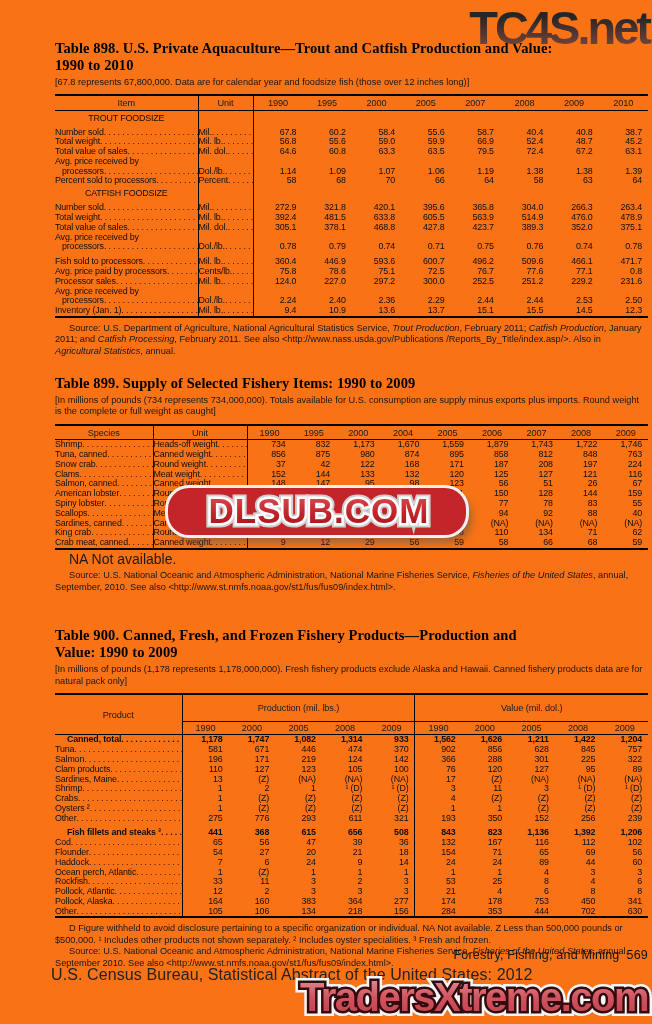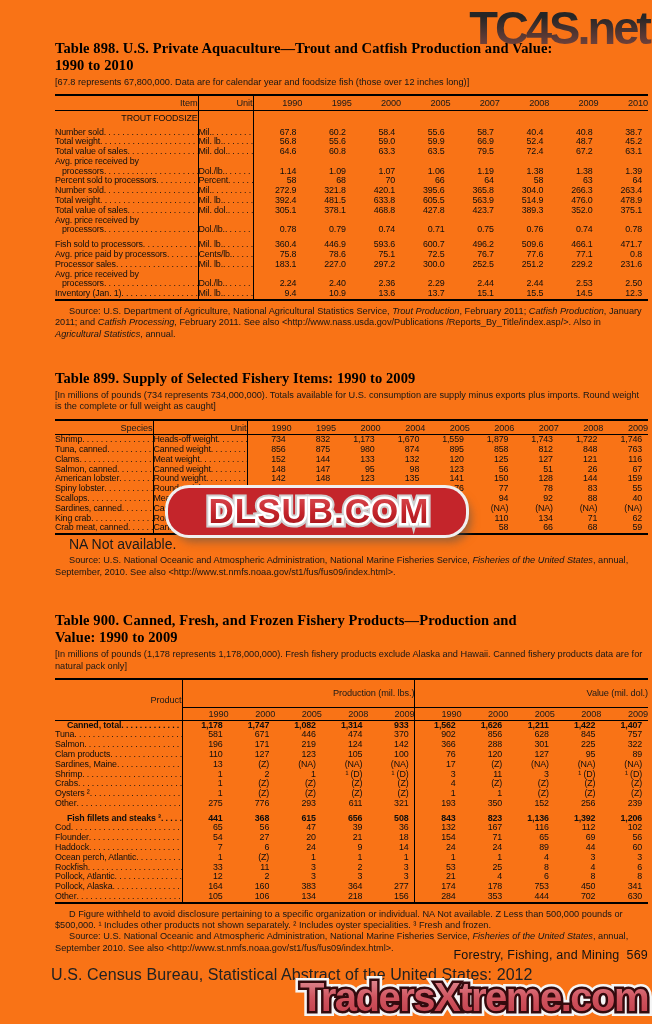--- a/index.html
+++ b/index.html
@@ -11,47 +11,47 @@
   .title{font-family:"Liberation Serif",serif;font-weight:bold;font-size:14.5px;line-height:17px;
          color:#000;white-space:pre-line;letter-spacing:.1px}
   .note{font-size:9.2px;line-height:11.4px;margin-top:3px;color:#161616}
   .src{font-size:9.2px;line-height:11.4px;text-indent:14px;margin-top:5px;color:#161616}
   .src .it,.it{font-style:italic}
   .na-note{font-size:14px;line-height:11.4px;text-indent:14px;margin-top:4px}
 
   table.stat{border-collapse:collapse;table-layout:fixed;width:100%;margin-top:6px;
              border-top:2px solid #000;border-bottom:2px solid #000}
   table.stat thead th{border-bottom:1.5px solid #000;font-weight:normal;font-size:9.2px;
-             height:15px;text-align:right;vertical-align:middle;padding:0;letter-spacing:-.1px}
+             height:15px;text-align:center;vertical-align:middle;padding:0;letter-spacing:-.1px}
   table.stat td{padding:0;height:9.8px;vertical-align:bottom;font-size:8.9px;line-height:9.7px;
              letter-spacing:-.15px;color:#0e0e0e;overflow:hidden;white-space:nowrap}
   table.stat .val{text-align:right;padding-right:6px}
   .c-unit{border-left:1px solid #000}
   .c-d0{border-left:1px solid #000}
   .c-p0{border-left:1px solid #000}
   .c-v0{border-left:1px solid #000}
   tr.section td{height:17px;padding-bottom:4px}
-  tr.section .lc{justify-content:flex-end}
+  tr.section .lc{justify-content:center}
   tr.cont td{height:9.8px}
   tr.gap td{padding-bottom:5px}
   tr.bold td{font-weight:bold}
   .lc{display:flex;overflow:hidden;white-space:nowrap}
   .lc .tx{flex:0 0 auto}
   .lc .tx.ind1{padding-left:7px}
   .lc .tx.ind2{padding-left:12px}
   .dots{flex:1 1 auto;overflow:hidden;color:#111}
   .dots::before{content:" . . . . . . . . . . . . . . . . . . . . . . . . . . . . . . . . . . . . . . . . . . . ."}
 
   
   table.t900 thead th.grp{height:28px;border-bottom:1px solid #000}
   table.t900 thead th.yr{height:13px}
   table.t900 thead th.prod-h{border-bottom:1.5px solid #000}
 
   .sec898{margin-top:40px}
-  .sec899{margin-top:30px}
+  .sec899{margin-top:18px}
   .sec900{margin-top:34px}
 
   .footer-right{position:absolute;top:948px;right:0;font-size:12.5px;letter-spacing:.2px;color:#111}
   .footer-right .pg{margin-left:7px}
   .census{position:absolute;top:966px;left:-4px;font-size:16px;letter-spacing:.1px;color:#222}
 
   
   .wm-top{position:absolute;top:1px;right:0;z-index:6}
   .wm-dlsub{position:absolute;left:168px;top:488px;width:298px;height:47px;z-index:6;
             background:#c4252b;border-radius:21px;
@@ -231,20 +231,36 @@
               </td>
               <td class="val c-d0">58</td>
               <td class="val">68</td>
               <td class="val">70</td>
               <td class="val">66</td>
               <td class="val">64</td>
               <td class="val">58</td>
               <td class="val">63</td>
               <td class="val">64</td>
             </tr>
+            <tr class="section">
+              <td class="label">
+                <div class="lc">
+                  <span class="tx">CATFISH FOODSIZE</span>
+                </div>
+              </td>
+              <td class="unit c-unit"></td>
+              <td class="val c-d0"></td>
+              <td class="val"></td>
+              <td class="val"></td>
+              <td class="val"></td>
+              <td class="val"></td>
+              <td class="val"></td>
+              <td class="val"></td>
+              <td class="val"></td>
+            </tr>
             <tr class="data">
               <td class="label">
                 <div class="lc">
                   <span class="tx">Number sold</span>
                   <span class="dots"></span>
                 </div>
               </td>
               <td class="unit c-unit">
                 <div class="lc">
                   <span class="tx">Mil.</span>
@@ -392,21 +408,21 @@
                   <span class="tx">Processor sales</span>
                   <span class="dots"></span>
                 </div>
               </td>
               <td class="unit c-unit">
                 <div class="lc">
                   <span class="tx">Mil. lb.</span>
                   <span class="dots"></span>
                 </div>
               </td>
-              <td class="val c-d0">183.1</td>
+              <td class="val c-d0">124.0</td>
               <td class="val">227.0</td>
               <td class="val">297.2</td>
               <td class="val">300.0</td>
               <td class="val">252.5</td>
               <td class="val">251.2</td>
               <td class="val">229.2</td>
               <td class="val">231.6</td>
             </tr>
             <tr class="cont">
               <td class="label">
@@ -548,20 +564,43 @@
               <td class="val">874</td>
               <td class="val">895</td>
               <td class="val">858</td>
               <td class="val">812</td>
               <td class="val">848</td>
               <td class="val">763</td>
             </tr>
             <tr class="data">
               <td class="label">
                 <div class="lc">
+                  <span class="tx">Snow crab</span>
+                  <span class="dots"></span>
+                </div>
+              </td>
+              <td class="unit c-unit">
+                <div class="lc">
+                  <span class="tx">Round weight</span>
+                  <span class="dots"></span>
+                </div>
+              </td>
+              <td class="val c-d0">37</td>
+              <td class="val">42</td>
+              <td class="val">122</td>
+              <td class="val">168</td>
+              <td class="val">171</td>
+              <td class="val">187</td>
+              <td class="val">208</td>
+              <td class="val">197</td>
+              <td class="val">224</td>
+            </tr>
+            <tr class="data">
+              <td class="label">
+                <div class="lc">
                   <span class="tx">Clams</span>
                   <span class="dots"></span>
                 </div>
               </td>
               <td class="unit c-unit">
                 <div class="lc">
                   <span class="tx">Meat weight</span>
                   <span class="dots"></span>
                 </div>
               </td>
@@ -789,21 +828,21 @@
               </td>
               <td class="val c-p0">1,178</td>
               <td class="val">1,747</td>
               <td class="val">1,082</td>
               <td class="val">1,314</td>
               <td class="val">933</td>
               <td class="val c-v0">1,562</td>
               <td class="val">1,626</td>
               <td class="val">1,211</td>
               <td class="val">1,422</td>
-              <td class="val">1,407</td>
+              <td class="val">1,204</td>
             </tr>
             <tr class="data">
               <td class="label">
                 <div class="lc">
                   <span class="tx">Tuna</span>
                   <span class="dots"></span>
                 </div>
               </td>
               <td class="val c-p0">581</td>
               <td class="val">671</td>

